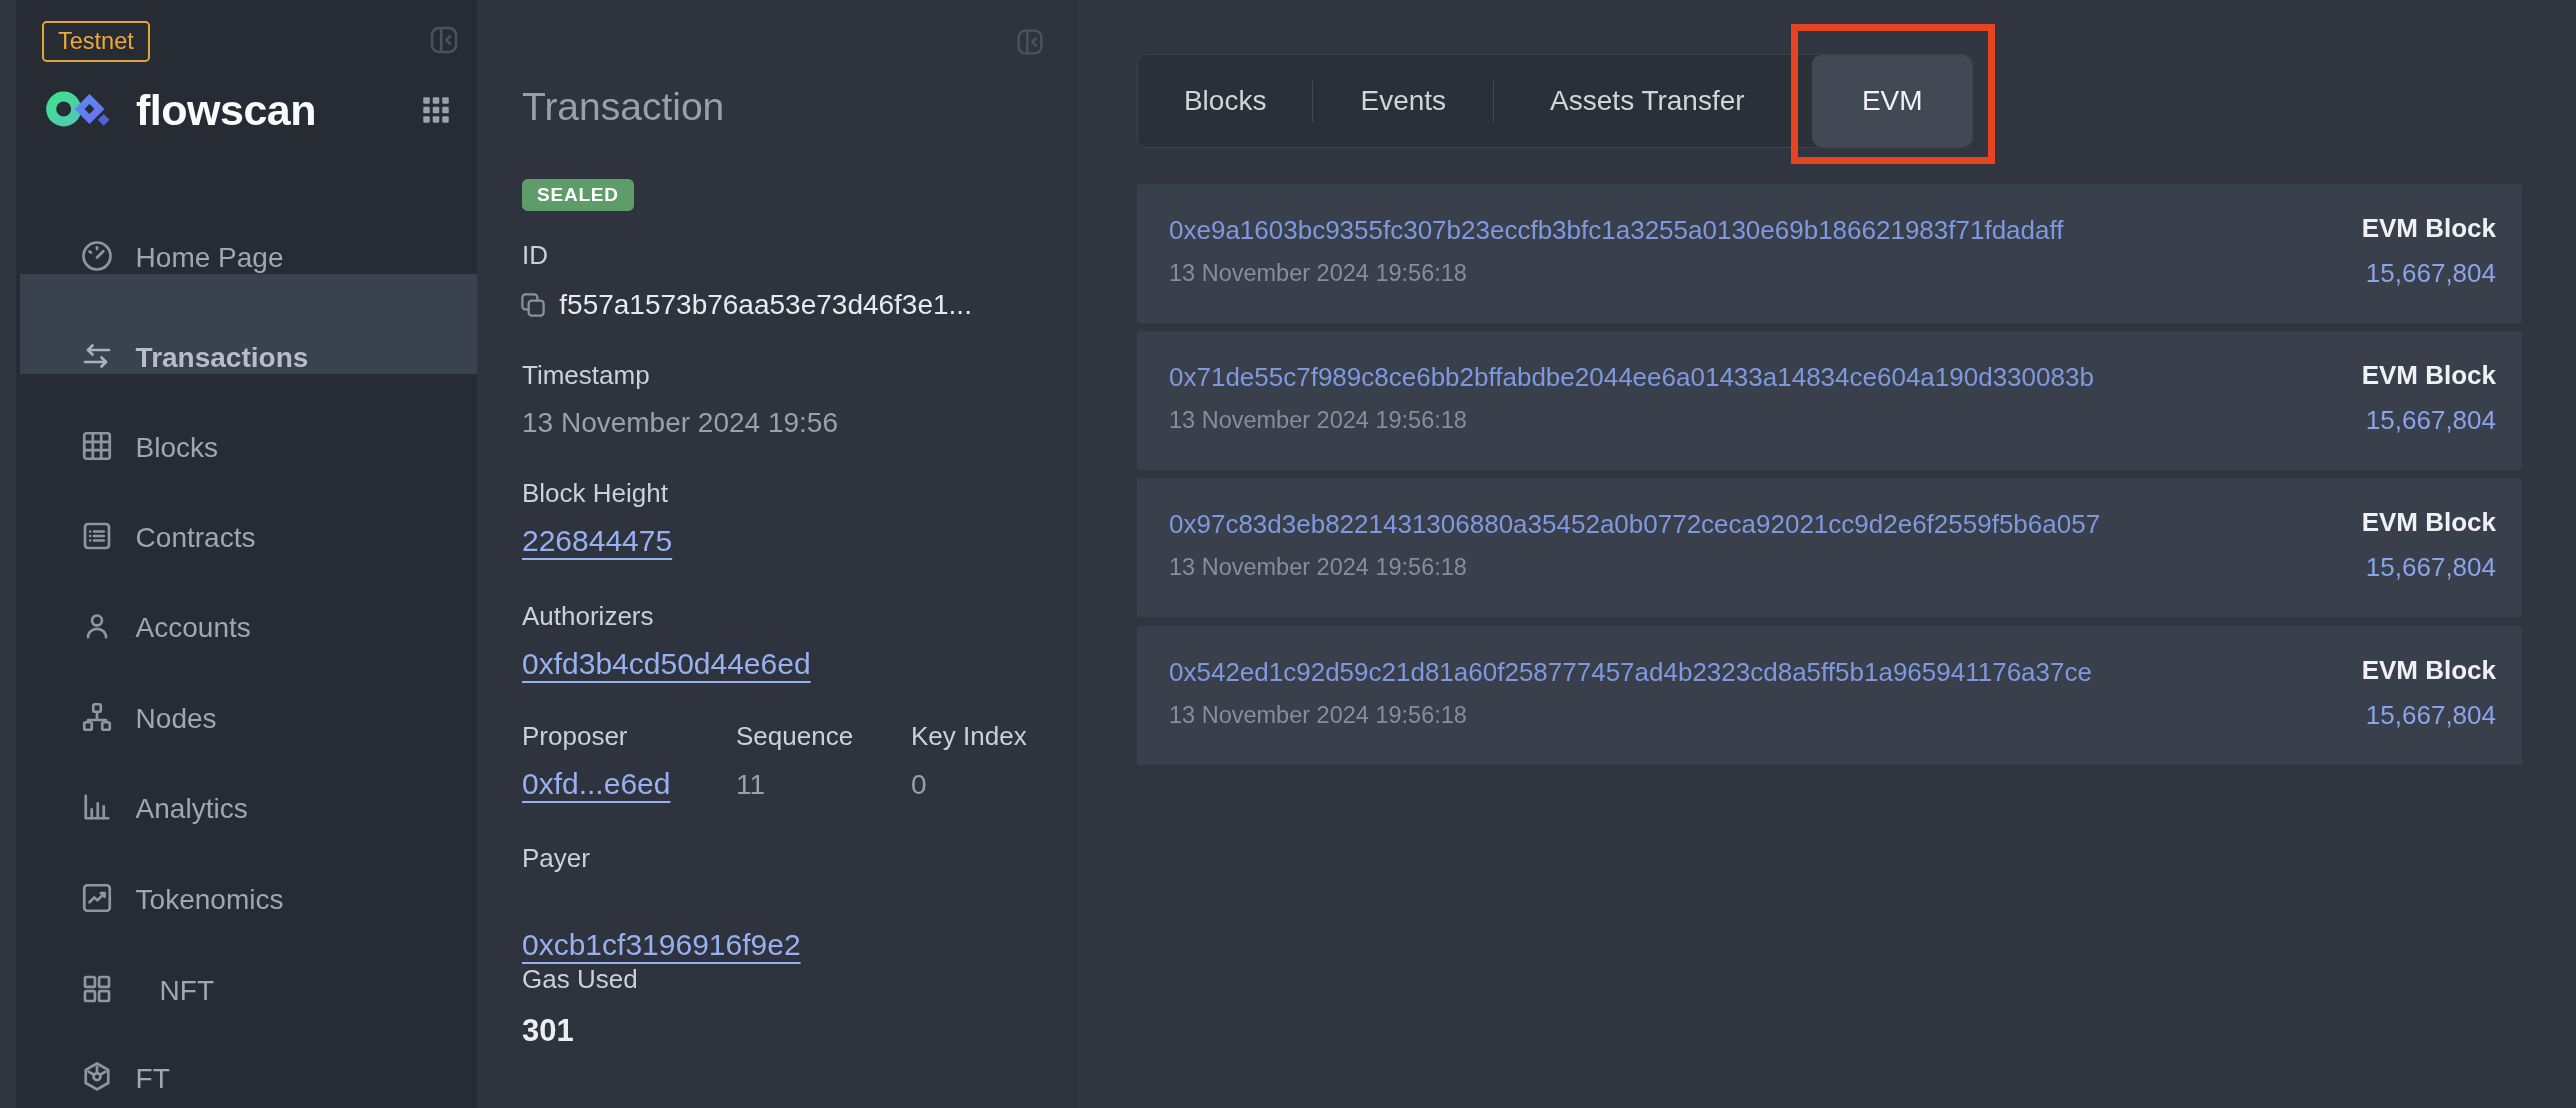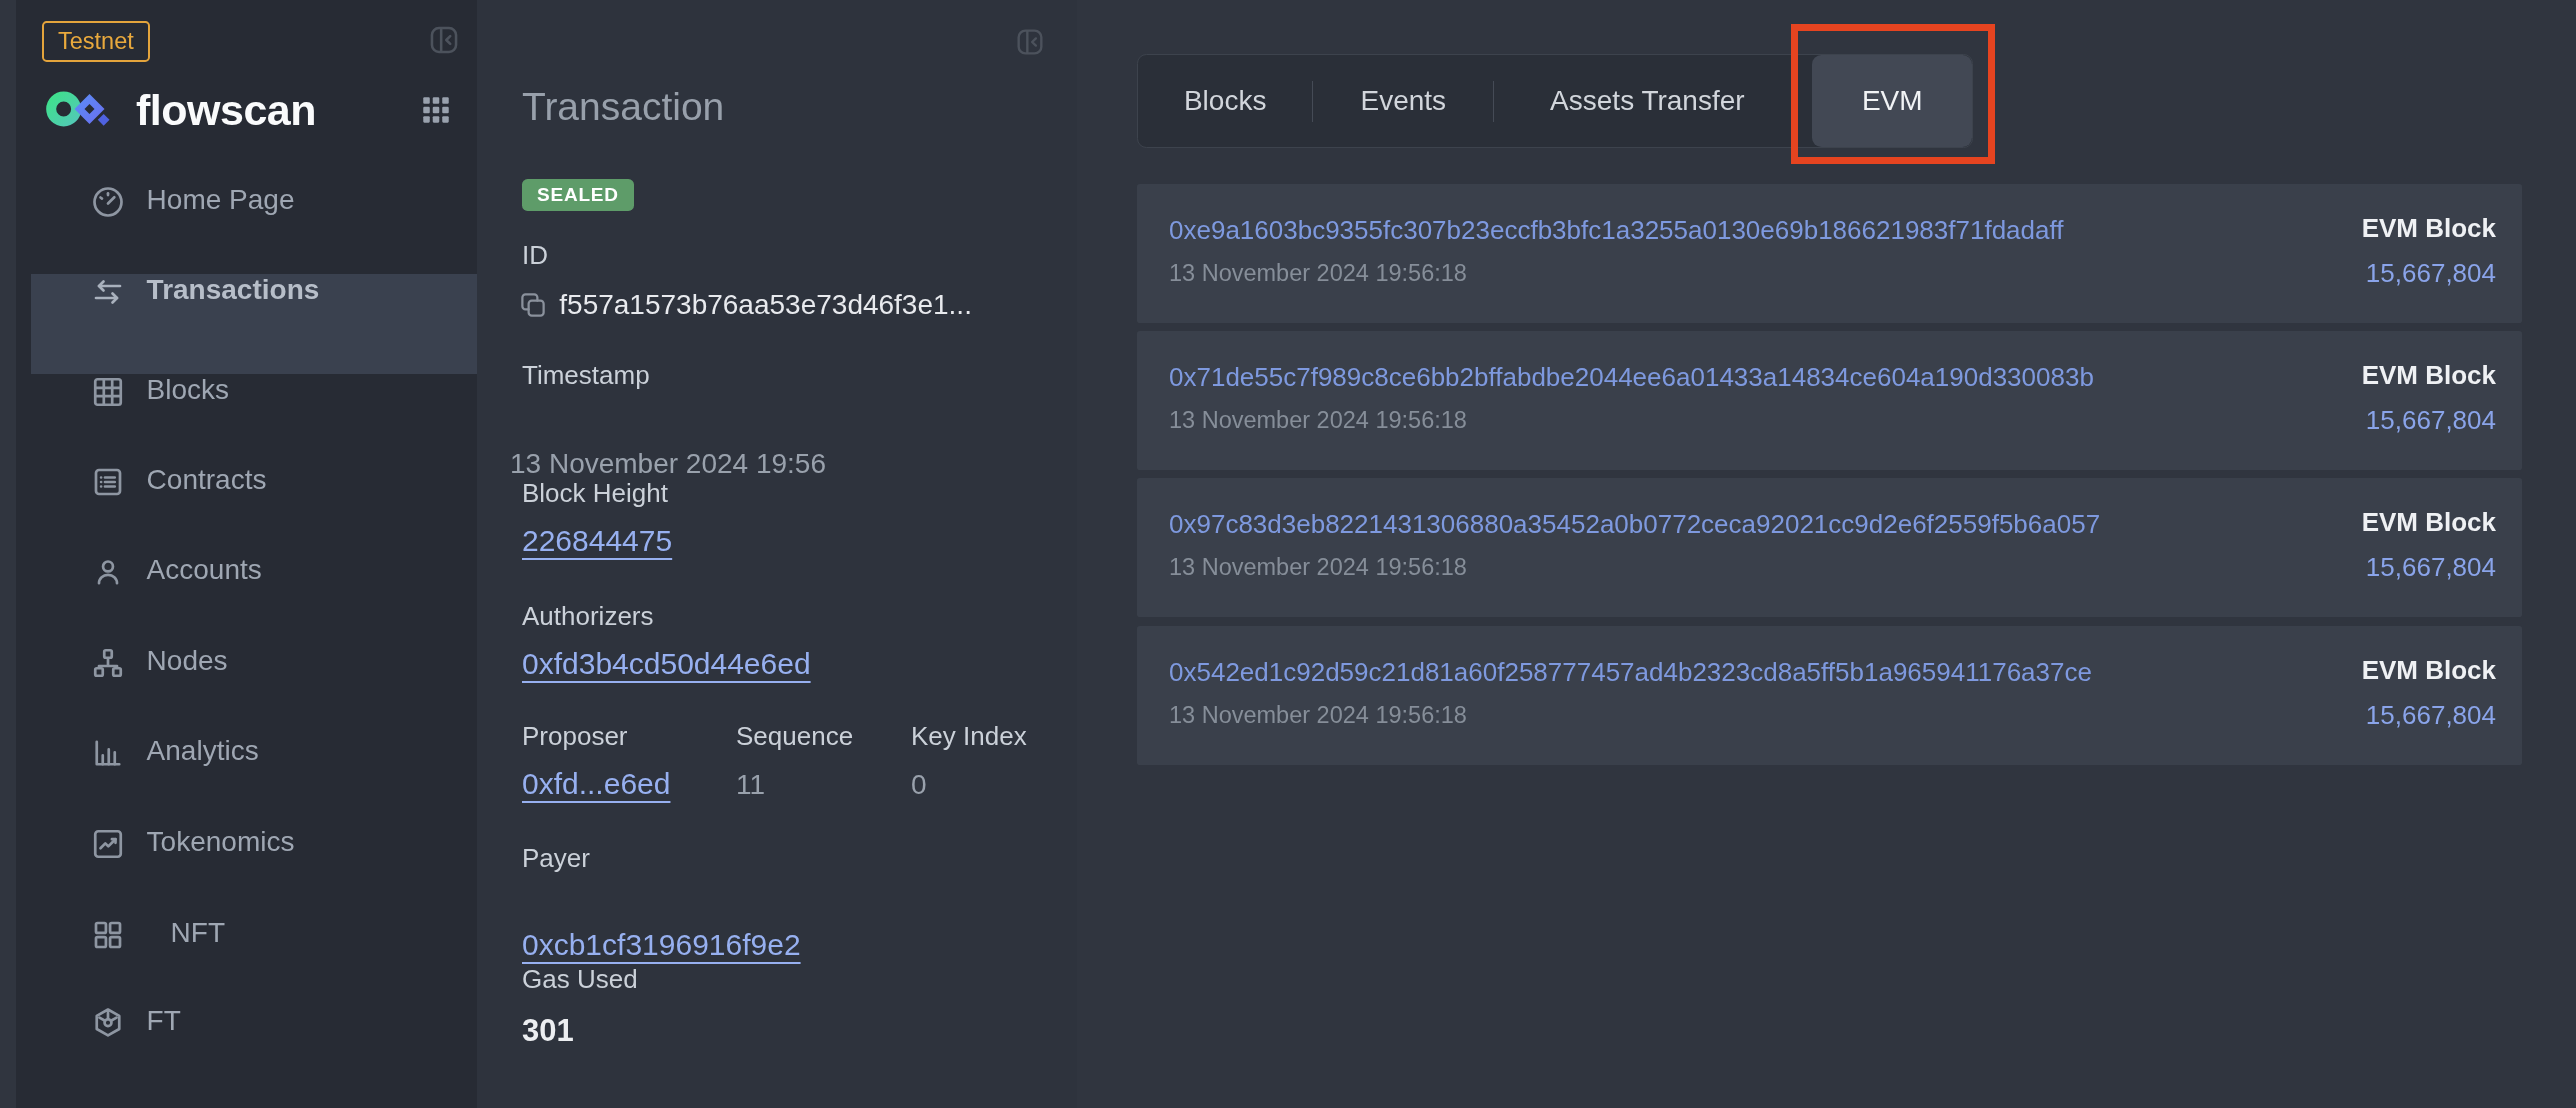--- a/index.html
+++ b/index.html
@@ -9,21 +9,21 @@
 
   
   .sidebar{position:absolute;left:0;top:0;width:477px;height:1109px;background:#272B34;margin-left:16px;}
   .testnet-badge{position:absolute;left:26px;top:20.6px;padding:5.6px 14px;border:2.3px solid #E4A43C;
        border-radius:4.7px;color:#E9A93D;font-size:23.5px;line-height:26px;}
   .collapse-btn{position:absolute;color:#4C525C;cursor:pointer;}
   .sidebar .collapse-btn{right:32px;top:22.5px;}
   .brand-row{position:absolute;left:26px;top:81px;height:58px;display:flex;align-items:center;}
   .brand-name{margin-left:19px;font-size:43px;font-weight:800;color:#FAFBFC;letter-spacing:-0.5px;}
   .apps-icon{position:absolute;left:403px;top:93px;color:#99A1AD;cursor:pointer;}
-  .nav-item{position:absolute;left:15px;width:477px;height:90px;display:flex;align-items:flex-start;
+  .nav-item{position:absolute;left:4px;width:477px;height:90px;display:flex;align-items:flex-end;
        padding-left:59px;cursor:pointer;}
   .nav-item .nav-icon{width:36px;height:36px;color:#8E96A2;flex:0 0 36px;}
   .nav-item .nav-label{margin-left:20.6px;font-size:28px;color:#9FA7B3;}
   .nav-item.active{background:#3A414F;border-right:6.6px solid #4BA7F8;height:100px;}
   .nav-item.active .nav-label{color:#B7BEC9;font-weight:700;}
   .nav-item.active .nav-icon{color:#A9B1BD;}
 
   
   .tx-panel{position:absolute;left:477px;top:0;width:600px;height:1109px;background:#2E333D;}
   .tx-panel .collapse-btn{right:31px;top:26px;}
@@ -237,21 +237,21 @@
       <span class="copy-icon">
         <svg viewBox="0 0 24 24" fill="none" stroke="currentColor" stroke-width="1.8" stroke-linecap="round" stroke-linejoin="round">
           <rect x="8.5" y="8.5" width="12" height="12" rx="2.5"></rect>
           <path d="M15.5 8.5 V6 a2.5 2.5 0 0 0 -2.5 -2.5 H6 A2.5 2.5 0 0 0 3.5 6 v7 A2.5 2.5 0 0 0 6 15.5 h2.5"></path>
         </svg>
       </span>
       <span class="fld-value-light" style="position:static;">f557a1573b76aa53e73d46f3e1...</span>
     </div>
 
     <div class="fld-label" style="left:45px;top:360px;">Timestamp</div>
-    <div class="fld-value-dim" style="left:33px;top:407px;margin-top:41px;">13 November 2024 19:56</div>
+    <div class="fld-value-dim" style="left:45px;top:407px;">13 November 2024 19:56</div>
 
     <div class="fld-label" style="left:45px;top:478px;">Block Height</div>
     <div class="fld-link link" style="left:45px;top:524px;">226844475</div>
 
     <div class="fld-label" style="left:45px;top:601px;">Authorizers</div>
     <div class="fld-link link" style="left:45px;top:647px;">0xfd3b4cd50d44e6ed</div>
 
     <div class="fld-label" style="left:45px;top:721px;">Proposer</div>
     <div class="fld-link link" style="left:45px;top:767px;">0xfd...e6ed</div>
     <div class="fld-label" style="left:259px;top:721px;">Sequence</div>

